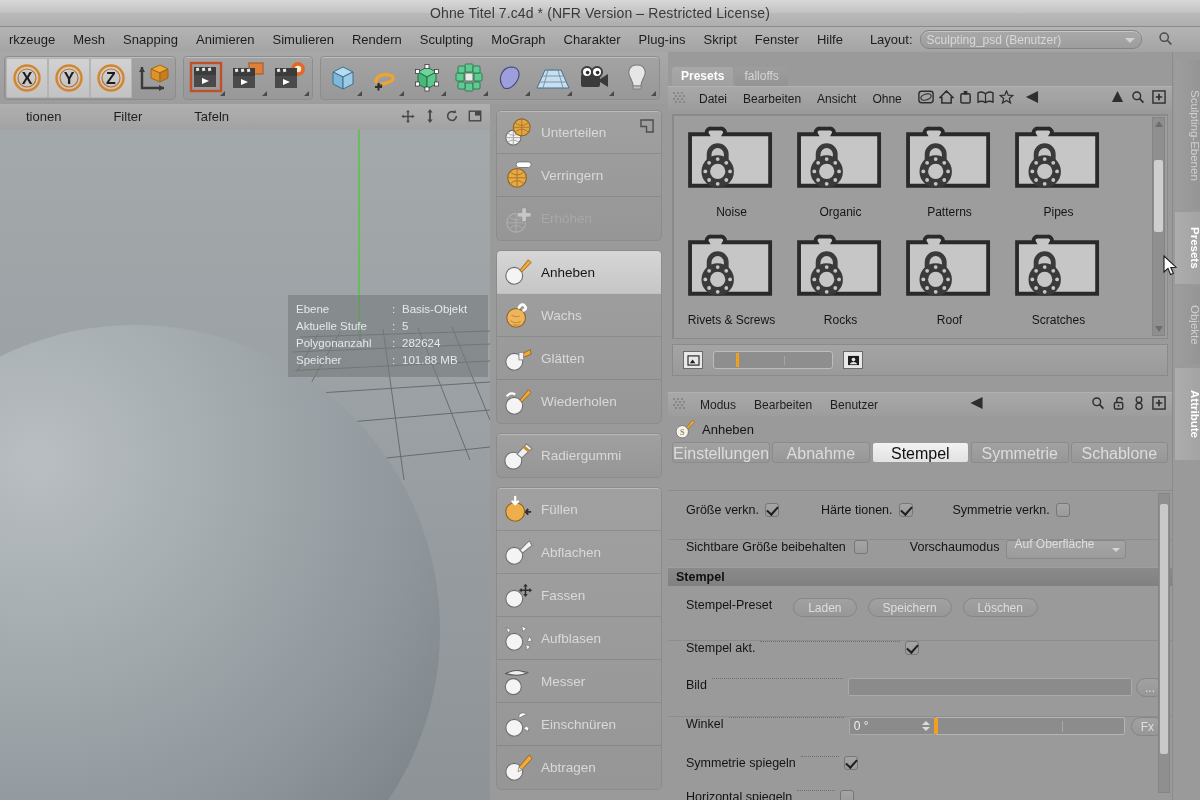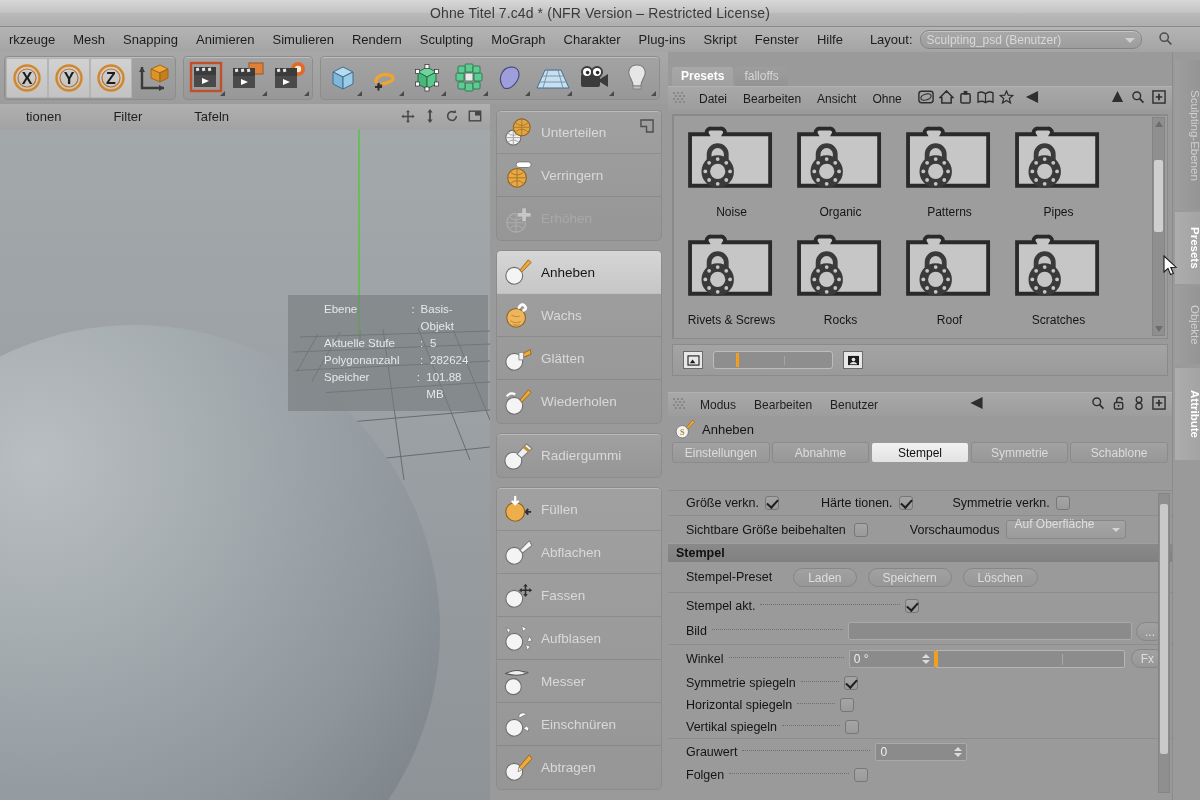--- a/index.html
+++ b/index.html
@@ -93,21 +93,21 @@
   .grid { position: absolute; left: 0; top: 0; width: 490px; height: 670px; }
   .axis-y {
     position: absolute; left: 358px; top: 0; width: 2px; height: 204px;
     background: #5bc24a; opacity: .85;
   }
   .info-overlay {
     position: absolute; left: 288px; top: 165px; width: 200px;
     background: rgba(120,124,126,.62);
     padding: 6px 8px 8px 8px; font-size: 11.5px; color: #e6e8e9; line-height: 17px;
   }
-  .info-overlay .row { display: flex; margin-left: 28px; }
+  .info-overlay .row { display: flex; }
   .info-overlay .k { width: 96px; }
   .info-overlay .c { width: 10px; }
 
   
   .sculptlist {
     position: absolute; left: 490px; top: 104px; width: 178px; height: 696px;
     background: #9a9a9a; padding: 6px 6px 0 6px; overflow: hidden;
   }
   .sgroup {
     background: linear-gradient(to bottom,#a0a0a0,#969696);
@@ -182,30 +182,30 @@
   .amenu {
     height: 24px; display: flex; align-items: center;
     background: linear-gradient(to bottom,#a8a8a8,#9d9d9d); border-top: 1px solid #b0b0b0;
   }
   .amenu .mi { padding: 0 9px; font-size: 12px; line-height: 24px; }
   .amenu .aicons { margin-left: auto; display: flex; align-items: center; gap: 8px; padding-right: 6px; }
   .atitle { height: 26px; display: flex; align-items: center; gap: 6px; padding-left: 6px; }
   .atitle .t { font-size: 13px; color: #151515; }
   .atabs { height: 22px; display: flex; padding: 0 4px; gap: 2px; }
   .atab {
-    flex: 1; height: 21px; line-height: 21px; text-align: center; font-size: 12px;
+    flex: 1; height: 21px; line-height: 21px; text-align: center; font-size: 16px;
     color: #dcdcdc; border-radius: 3px;
     background: linear-gradient(to bottom,#a2a2a2,#979797); border: 1px solid #8b8b8b;
   }
   .atab.active { background: linear-gradient(to bottom,#f2f2f2,#e2e2e2); color: #101010; border-color: #9a9a9a; }
   .apane {
     position: absolute; left: 0; top: 98px; width: 504px; height: 310px;
     background: #9a9a9a; border-top: 1px solid #8c8c8c;
   }
-  .arow { display: flex; align-items: center; height: 26px; padding: 0 8px 0 12px; }
+  .arow { display: flex; align-items: flex-start; height: 26px; padding: 0 8px 0 12px; margin-top: 12px; }
   .arow.sep { border-top: 1px solid #8d8d8d; }
   .alabel { font-size: 12.5px; color: #141414; }
   .dots { flex: 1; border-bottom: 1px dotted #6f6f6f; margin: 0 5px 3px 5px; height: 1px; }
   .chk {
     width: 14px; height: 14px; border-radius: 3px; border: 1px solid #777;
     background: linear-gradient(to bottom,#a5a5a5,#9a9a9a); position: relative; flex: 0 0 14px;
   }
   .chk.on::after {
     content: ""; position: absolute; left: 3px; top: 0px; width: 5px; height: 9px;
     border: solid #1e1e1e; border-width: 0 2px 2px 0; transform: rotate(42deg);

